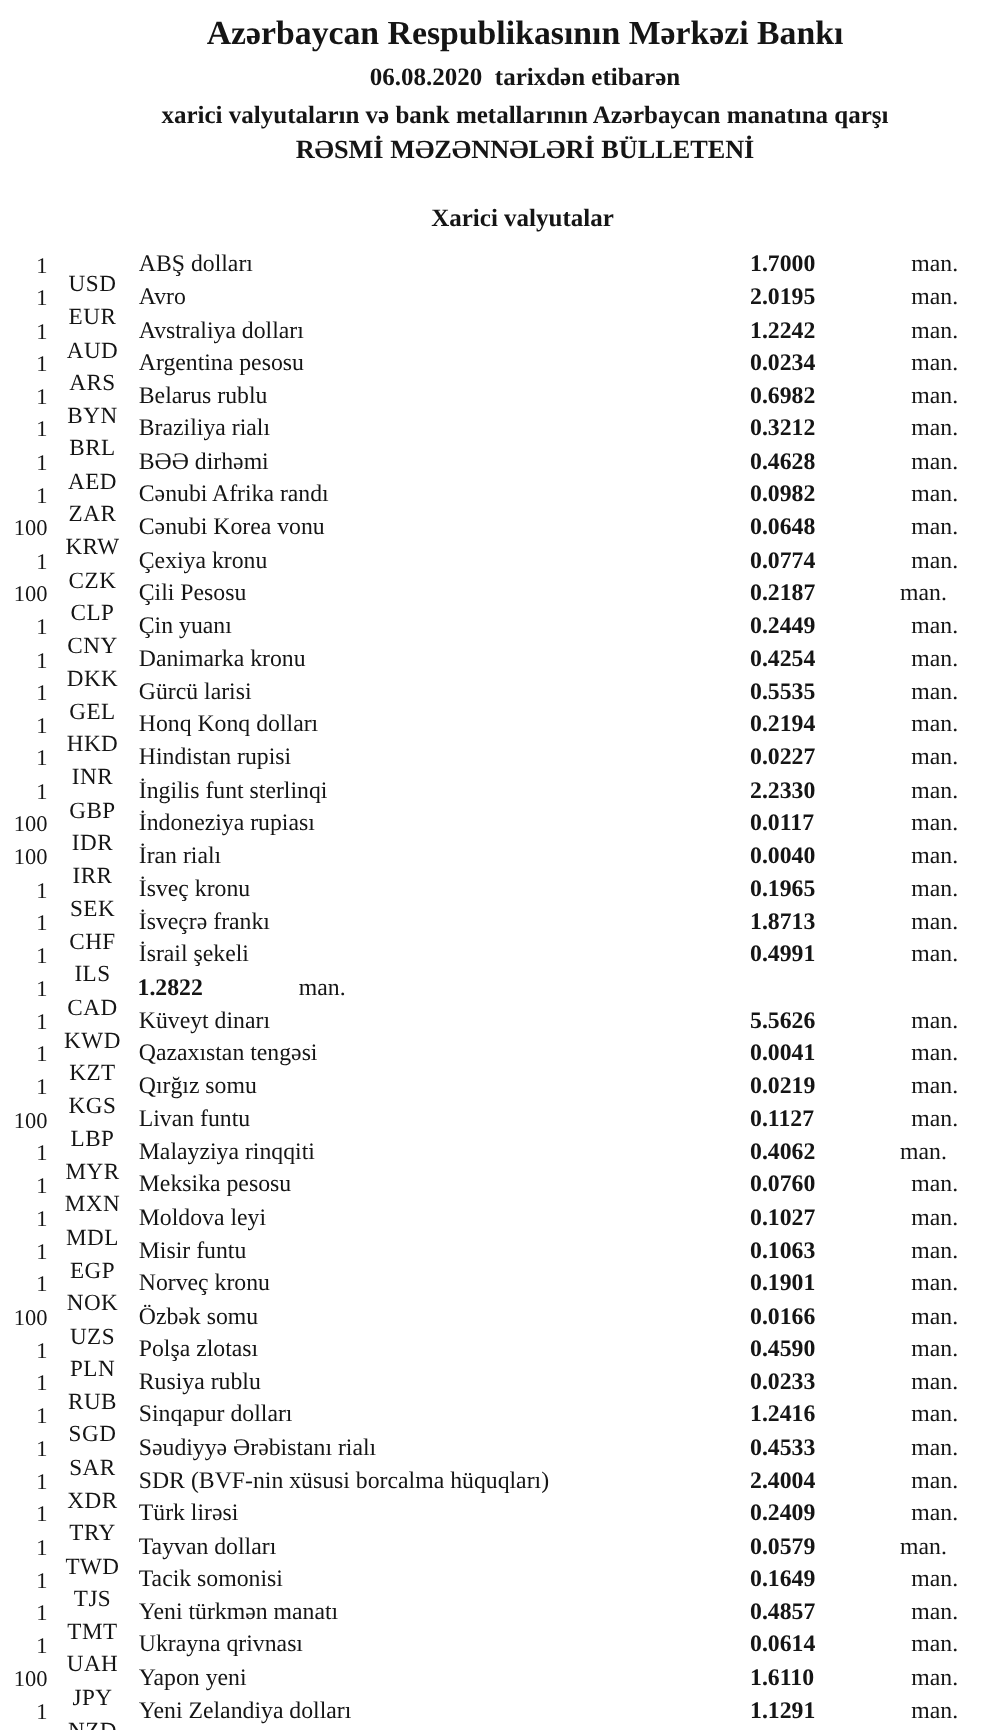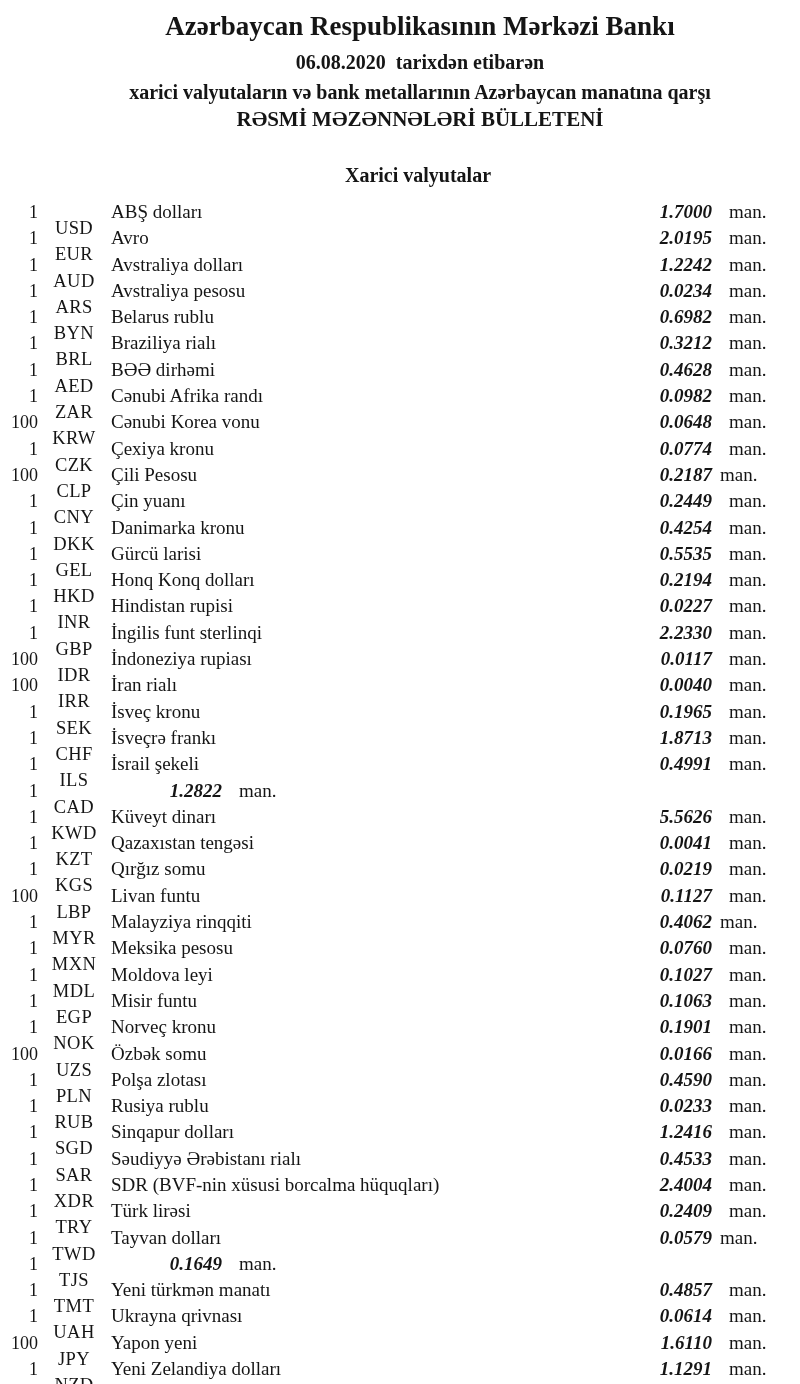--- a/index.html
+++ b/index.html
@@ -85,23 +85,22 @@
     margin-top: 16px;
   }
   .name {
     flex: 1;
     padding-left: 1px;
     text-align: left;
     overflow: hidden;
   }
   .rate {
     width: 112px;
-    text-align: right;
-    font-weight: bold;
-    font-style: italic;
+    text-align: left;
+    font-weight: bold;
   }
   .unit {
     width: 88px;
     box-sizing: border-box;
     padding-left: 17px;
     text-align: left;
   }
   .row.tight .unit {
     padding-left: 8px;
   }
@@ -141,21 +140,21 @@
     <span class="qty">1</span>
     <span class="code">AUD</span>
     <span class="name">Avstraliya dolları</span>
     <span class="rate">1.2242</span>
     <span class="unit">man.</span>
   </div>
 
   <div class="row">
     <span class="qty">1</span>
     <span class="code">ARS</span>
-    <span class="name">Avstraliya pesosu</span>
+    <span class="name">Argentina pesosu</span>
     <span class="rate">0.0234</span>
     <span class="unit">man.</span>
   </div>
 
   <div class="row">
     <span class="qty">1</span>
     <span class="code">BYN</span>
     <span class="name">Belarus rublu</span>
     <span class="rate">0.6982</span>
     <span class="unit">man.</span>
@@ -436,20 +435,21 @@
     <span class="qty">1</span>
     <span class="code">TWD</span>
     <span class="name">Tayvan dolları</span>
     <span class="rate">0.0579</span>
     <span class="unit">man.</span>
   </div>
 
   <div class="row">
     <span class="qty">1</span>
     <span class="code">TJS</span>
+    <span class="name">Tacik somonisi</span>
     <span class="rate">0.1649</span>
     <span class="unit">man.</span>
   </div>
 
   <div class="row">
     <span class="qty">1</span>
     <span class="code">TMT</span>
     <span class="name">Yeni türkmən manatı</span>
     <span class="rate">0.4857</span>
     <span class="unit">man.</span>

